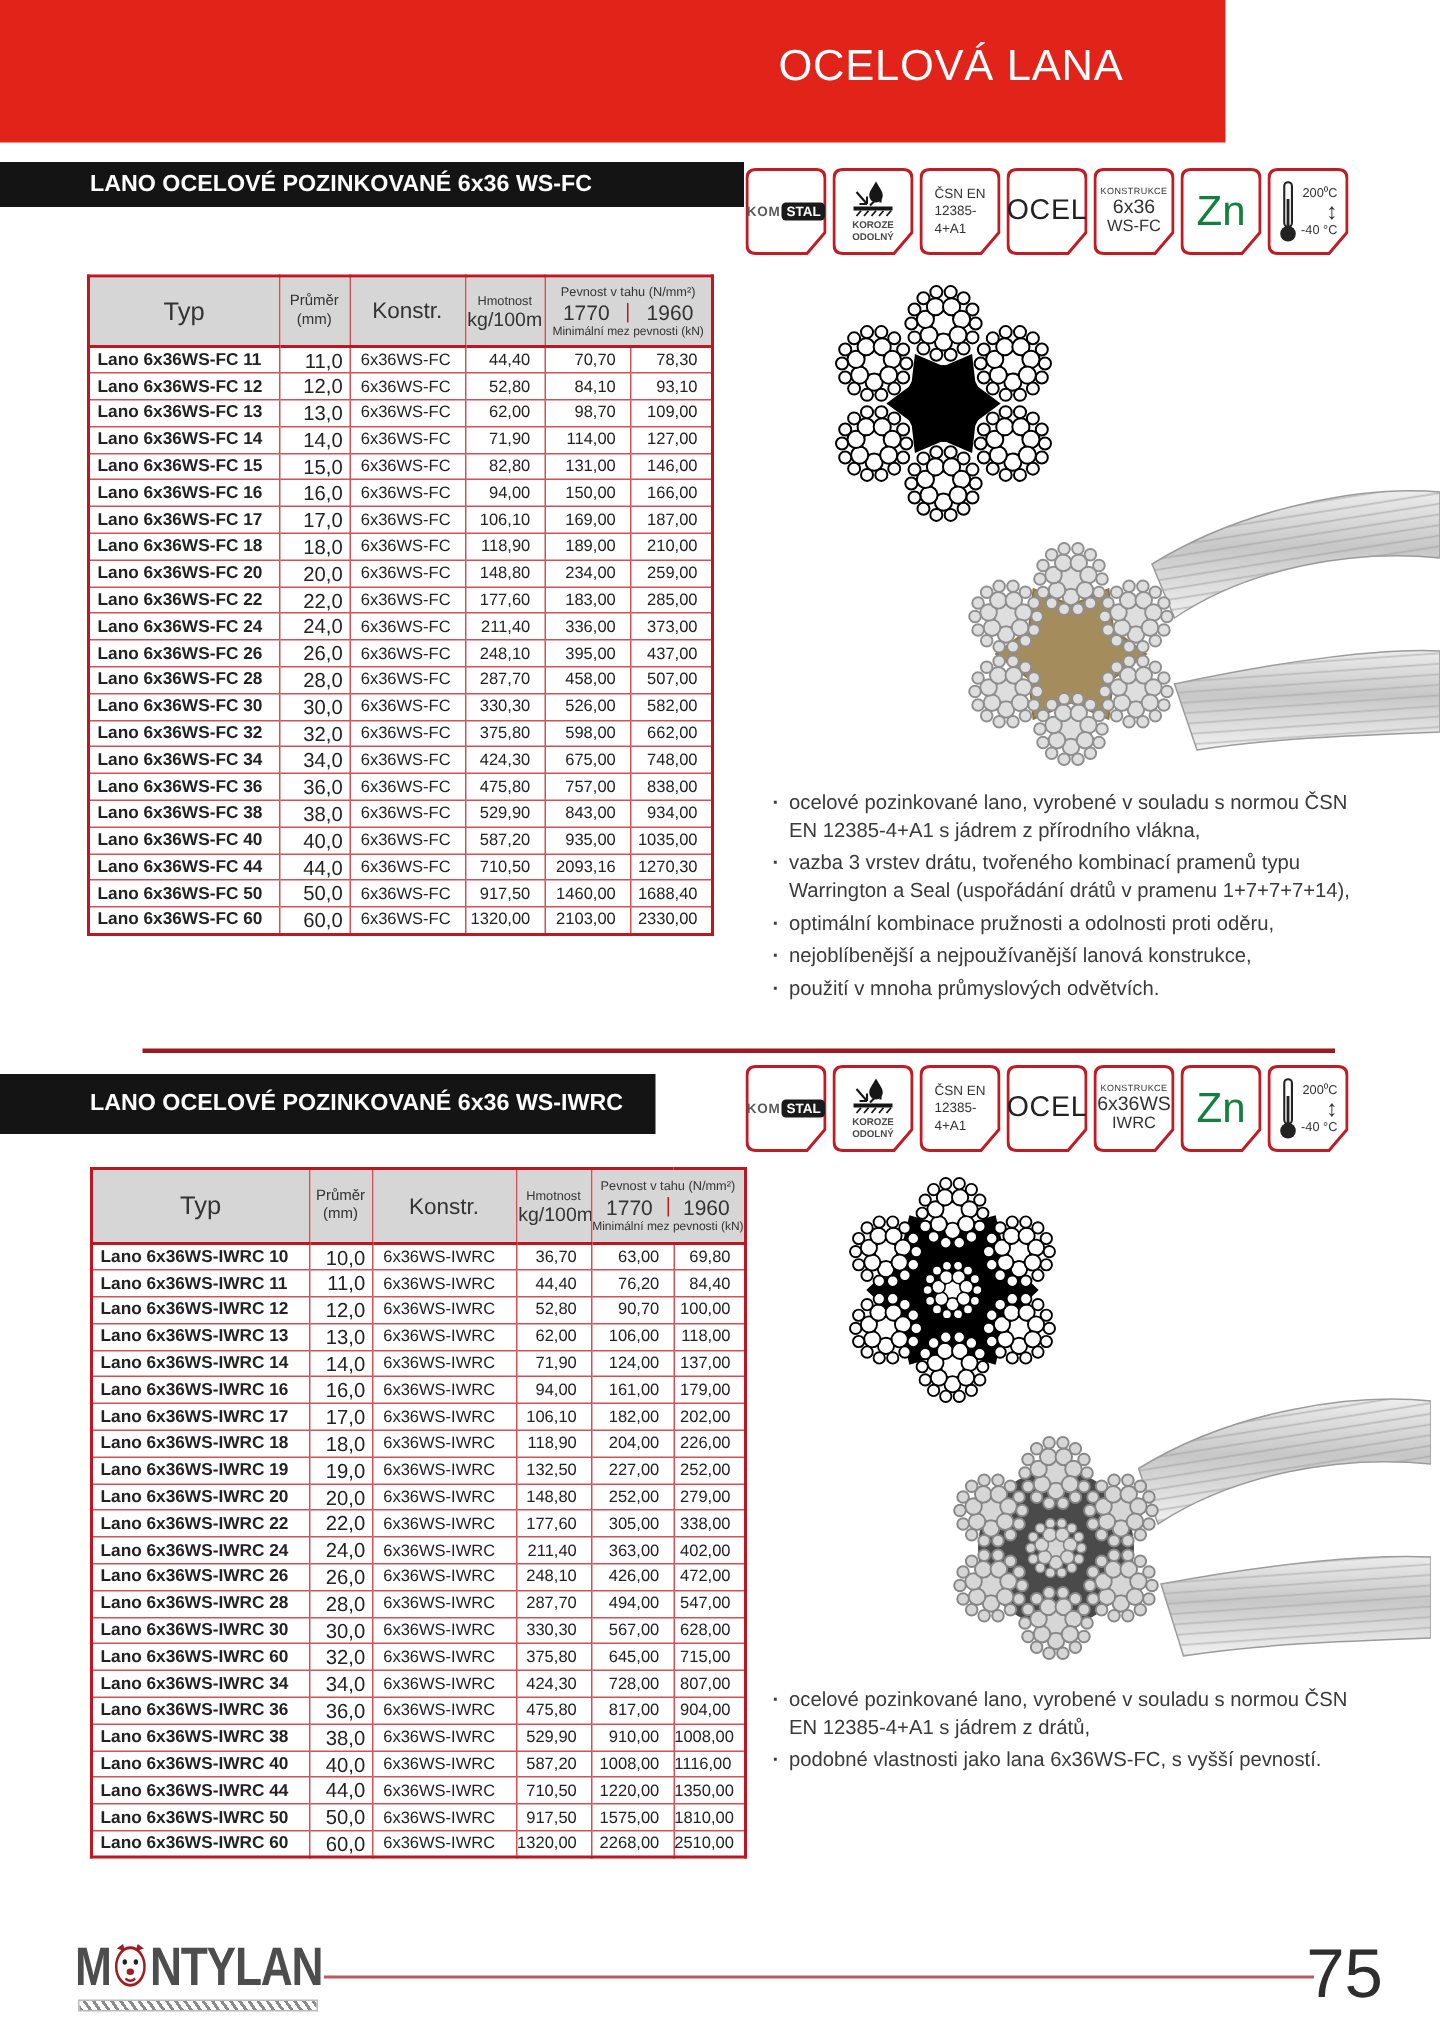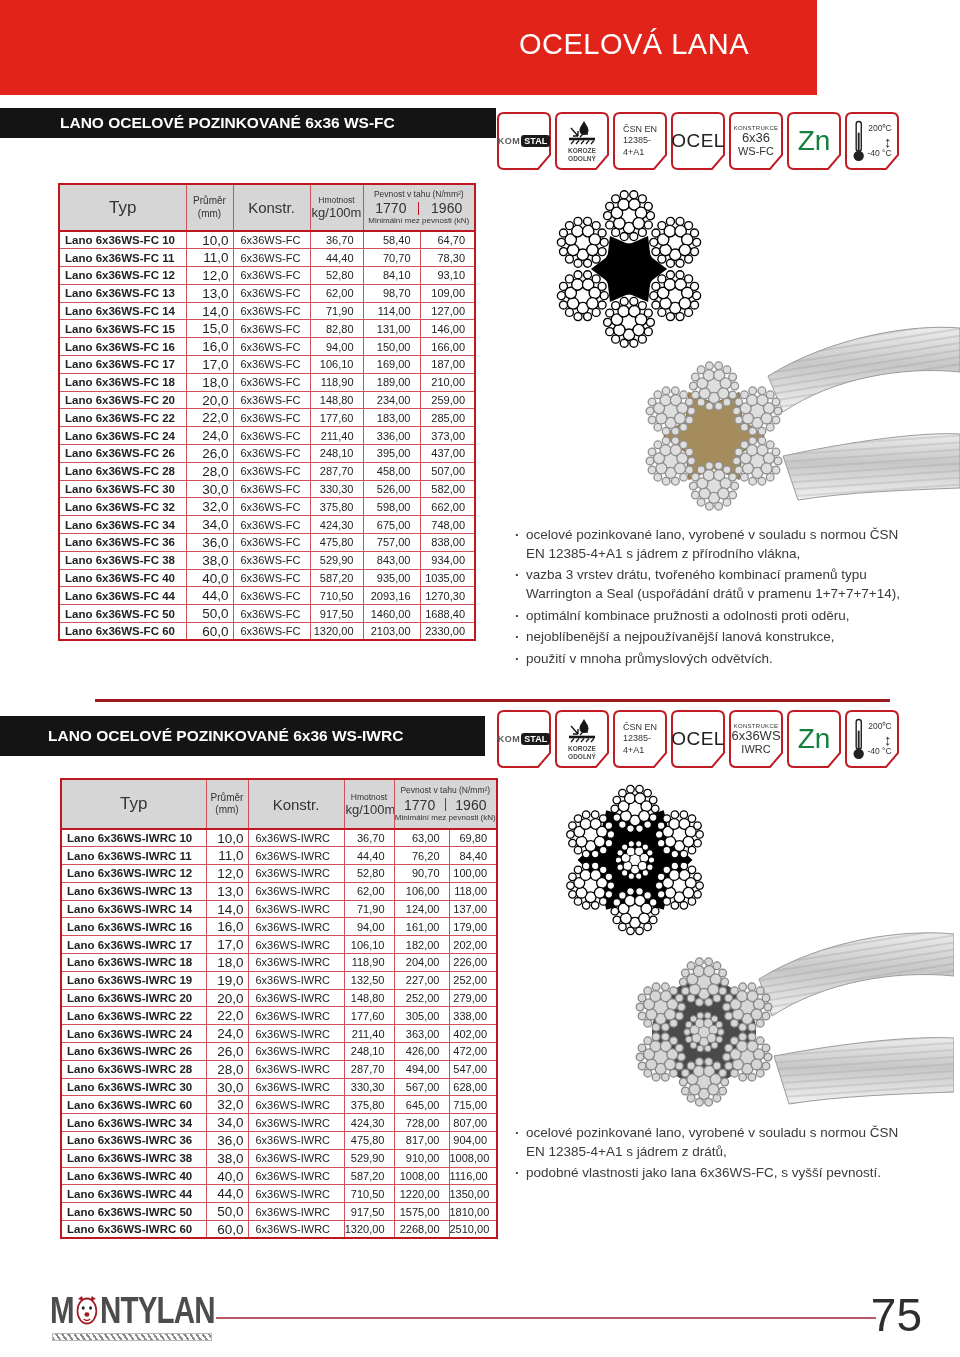--- a/index.html
+++ b/index.html
@@ -8,21 +8,21 @@
 
   
   .topbar{position:absolute;left:0;top:0;width:817px;height:95px;background:#e2231a;}
   .topbar .title{position:absolute;right:68px;top:28px;color:#fff;font-size:29px;
                  letter-spacing:.5px;font-weight:400;}
 
   
   .secbar{position:absolute;left:0;background:#141414;color:#fff;font-weight:700;
           display:flex;align-items:center;}
   .secbar.s1{top:108px;width:496px;height:30px;font-size:15.5px;padding-left:60px;box-sizing:border-box;}
-  .secbar.s2{top:716px;width:485px;height:40px;font-size:15.5px;padding-left:48px;box-sizing:border-box;}
+  .secbar.s2{top:716px;width:437px;height:40px;font-size:15.5px;padding-left:60px;box-sizing:border-box;}
 
   .divider{position:absolute;left:95px;top:699px;width:795px;height:3px;background:#9a1a20;}
 
   
   .badges{position:absolute;left:497px;display:flex;gap:4px;}
   .badges.b1{top:112px;} .badges.b2{top:710px;}
   .badge{position:relative;width:54px;height:58px;}
   .badge>svg.frame{position:absolute;left:0;top:0;width:54px;height:58px;}
   .badge .content{position:absolute;left:0;top:0;width:54px;height:58px;display:flex;
       flex-direction:column;align-items:center;justify-content:center;text-align:center;}
@@ -263,28 +263,20 @@
             <span class="v">1770</span>
             <span class="sep"></span>
             <span class="v">1960</span>
           </div>
           <div class="s-bot">Minimální mez pevnosti (kN)</div>
           </th>
       </tr>
     </thead>
     <tbody>
 
-        <tr>
-          <td class="c-typ">Lano 6x36WS-FC 10</td>
-          <td class="c-prumer">10,0</td>
-          <td class="c-konstr">6x36WS-FC</td>
-          <td class="c-hmot">36,70</td>
-          <td class="c-v1">58,40</td>
-          <td class="c-v2">64,70</td>
-        </tr>
 
         <tr>
           <td class="c-typ">Lano 6x36WS-FC 11</td>
           <td class="c-prumer">11,0</td>
           <td class="c-konstr">6x36WS-FC</td>
           <td class="c-hmot">44,40</td>
           <td class="c-v1">70,70</td>
           <td class="c-v2">78,30</td>
         </tr>
 

